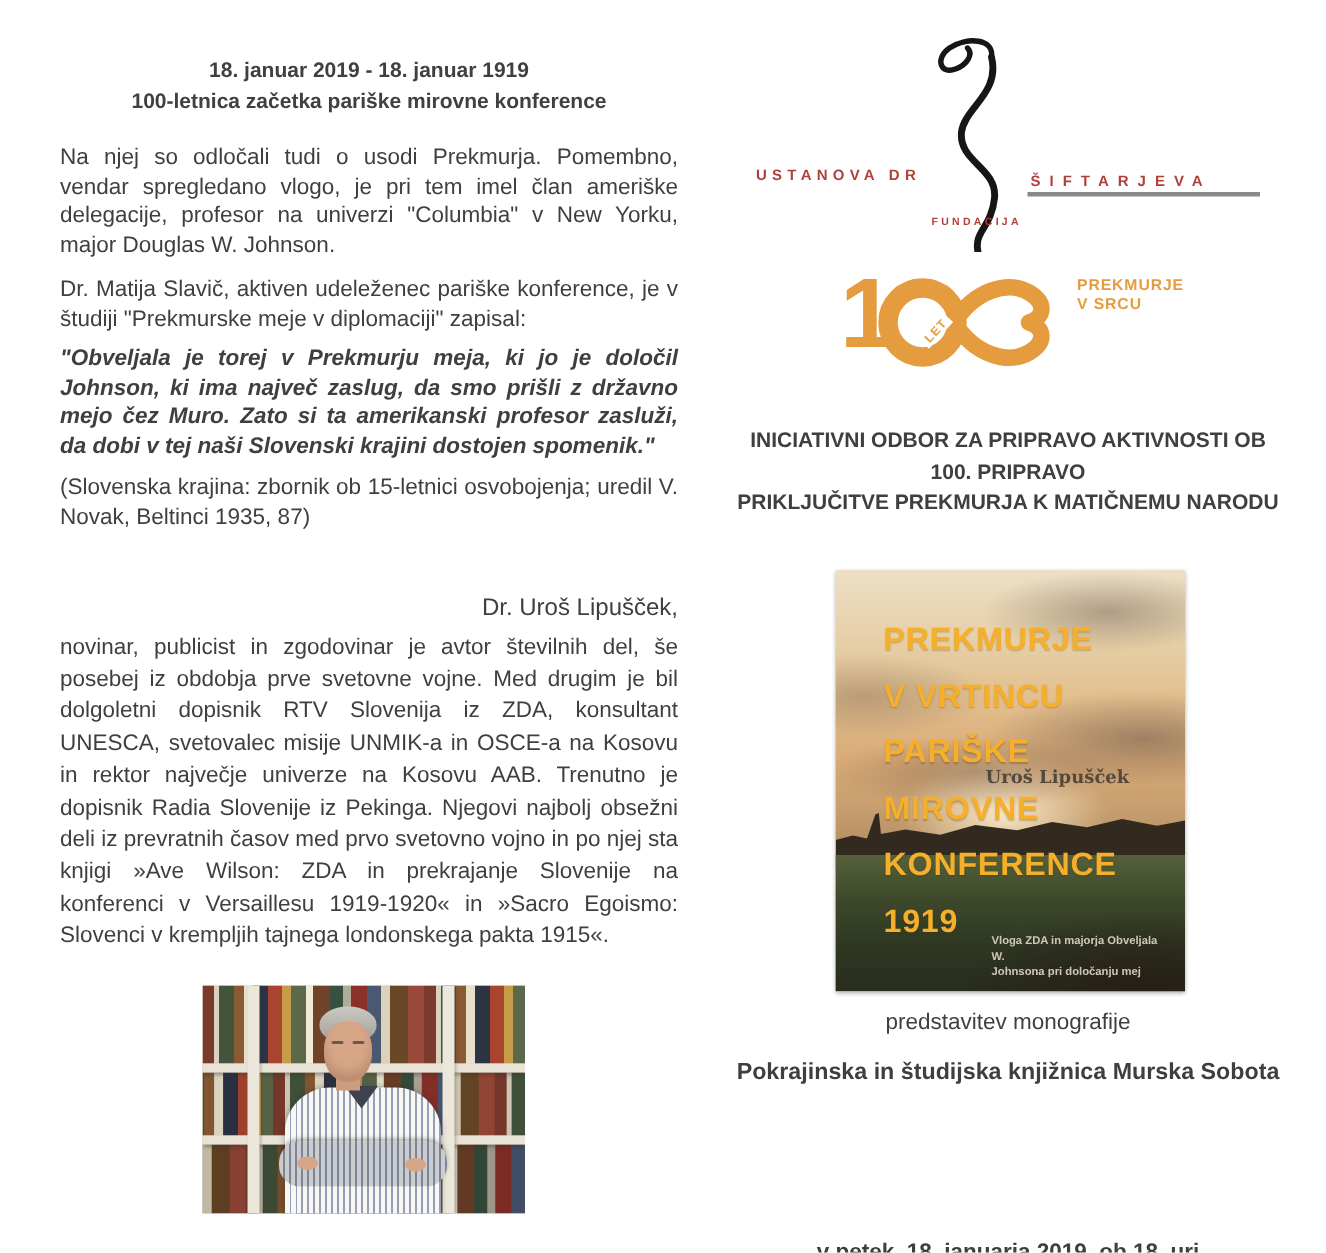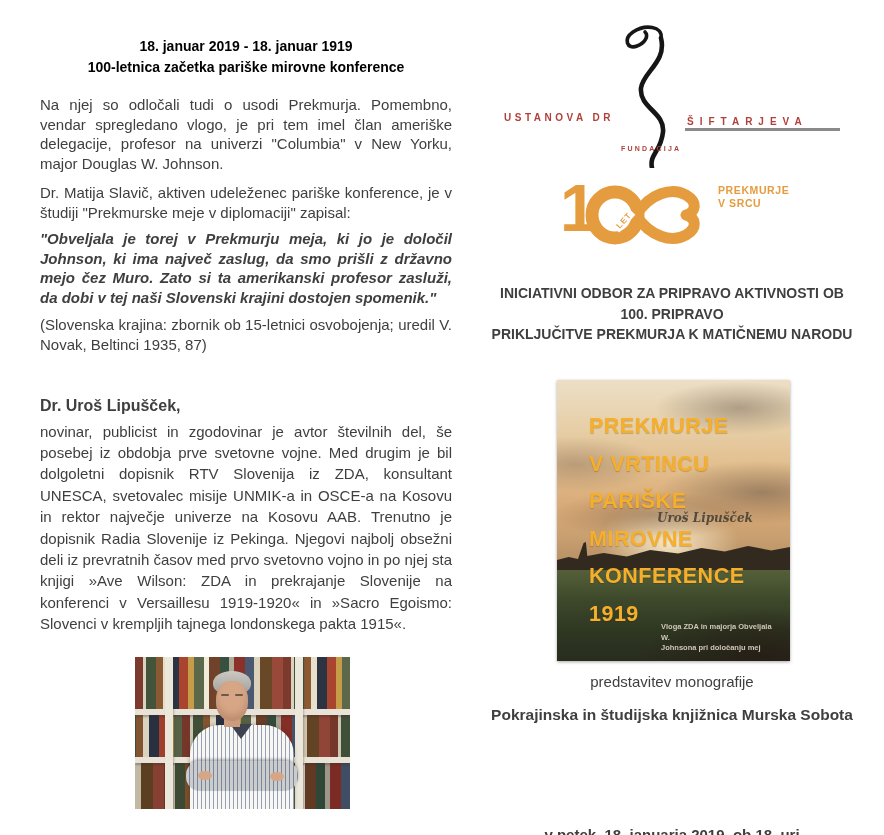--- a/index.html
+++ b/index.html
@@ -2,26 +2,26 @@
 <html><head>
 <meta charset="utf-8">
 <style>
   html,body{margin:0;padding:0;background:#ffffff;}
   body{width:884px;height:835px;position:relative;overflow:hidden;
        font-family:"Liberation Sans",sans-serif;color:#3f3f3f;
        -webkit-font-smoothing:antialiased;}
 
   
   .left-col{position:absolute;left:40px;top:36px;width:412px;font-size:15px;line-height:19.5px;}
-  .red-heading{color:#000000;font-weight:bold;font-size:14px;line-height:21px;text-align:center;}
+  .red-heading{color:#404040;font-weight:bold;font-size:14px;line-height:21px;text-align:center;}
   .para{text-align:justify;margin:10px 0 0 0;}
   .para.intro{margin-top:17px;}
   .para.quote{font-weight:bold;font-style:italic;margin-top:7px;}
   .para.source{margin-top:8px;}
-  .speaker-name{text-align:left;font-weight:bold;font-size:16px;margin-top:42px;}
+  .speaker-name{text-align:right;font-weight:normal;font-size:16px;margin-top:42px;}
   .bio{text-align:justify;margin-top:5px;line-height:21.4px;}
 
   
   .photo{position:absolute;left:135px;top:657px;width:215px;height:152px;overflow:hidden;background:#cfc5b2;}
   .bookrow{position:absolute;left:0;right:0;
     background-image:repeating-linear-gradient(90deg,
       #7c3a2c 0 8px,#d9d2c0 8px 11px,#44543b 11px 21px,#8a5a33 21px 28px,
       #e8e0cb 28px 34px,#2c3444 34px 44px,#a9442f 44px 53px,#c79c49 53px 59px,
       #5c684a 59px 69px,#f0ead9 69px 74px,#6f4229 74px 85px,#37503f 85px 94px,
       #b3ab9a 94px 99px,#8c3129 99px 110px,#4a5872 110px 119px,#dcd2ba 119px 125px,
@@ -94,21 +94,21 @@
     clip-path:polygon(0 100%,0 64%,5% 58%,9% 62%,11.4% 30%,12.4% 28%,13% 56%,
       20% 50%,30% 57%,40% 44%,52% 51%,62% 40%,72% 47%,82% 36%,92% 45%,100% 38%,100% 100%);}
   .field{position:absolute;left:0;right:0;top:190px;bottom:0;
     background-image:
       radial-gradient(ellipse 170px 70px at 88% 95%, rgba(38,28,20,.85), transparent 70%),
       linear-gradient(180deg,#55603a 0%,#3c472a 35%,#2f3822 65%,#282c1d 100%);}
   .cover-title{position:absolute;left:32px;top:28px;}
   .cover-line{font-size:21.5px;font-weight:800;letter-spacing:.5px;line-height:37.5px;
               color:#f5af2b;text-shadow:0 1px 1px rgba(60,40,10,.25);white-space:nowrap;}
   .cover-author{position:absolute;left:100px;top:131px;font-family:"DejaVu Serif",serif;
-                font-style:italic;font-weight:bold;font-size:12px;color:#54493a;}
+                font-weight:bold;font-size:12px;color:#54493a;}
   .cover-subtitle{position:absolute;left:104px;top:242px;width:118px;font-size:7.5px;
                   font-weight:bold;line-height:10.5px;color:#cfc8b8;}
 
   .event-line{position:absolute;left:460px;width:424px;text-align:center;color:#3f3f3f;}
   .event-intro{top:673px;font-size:15px;}
   .event-venue{top:706px;font-size:15.5px;font-weight:bold;}
   .event-date{top:791px;font-size:15px;font-weight:bold;margin-top:35px;}
 </style>
 </head>
 <body>

